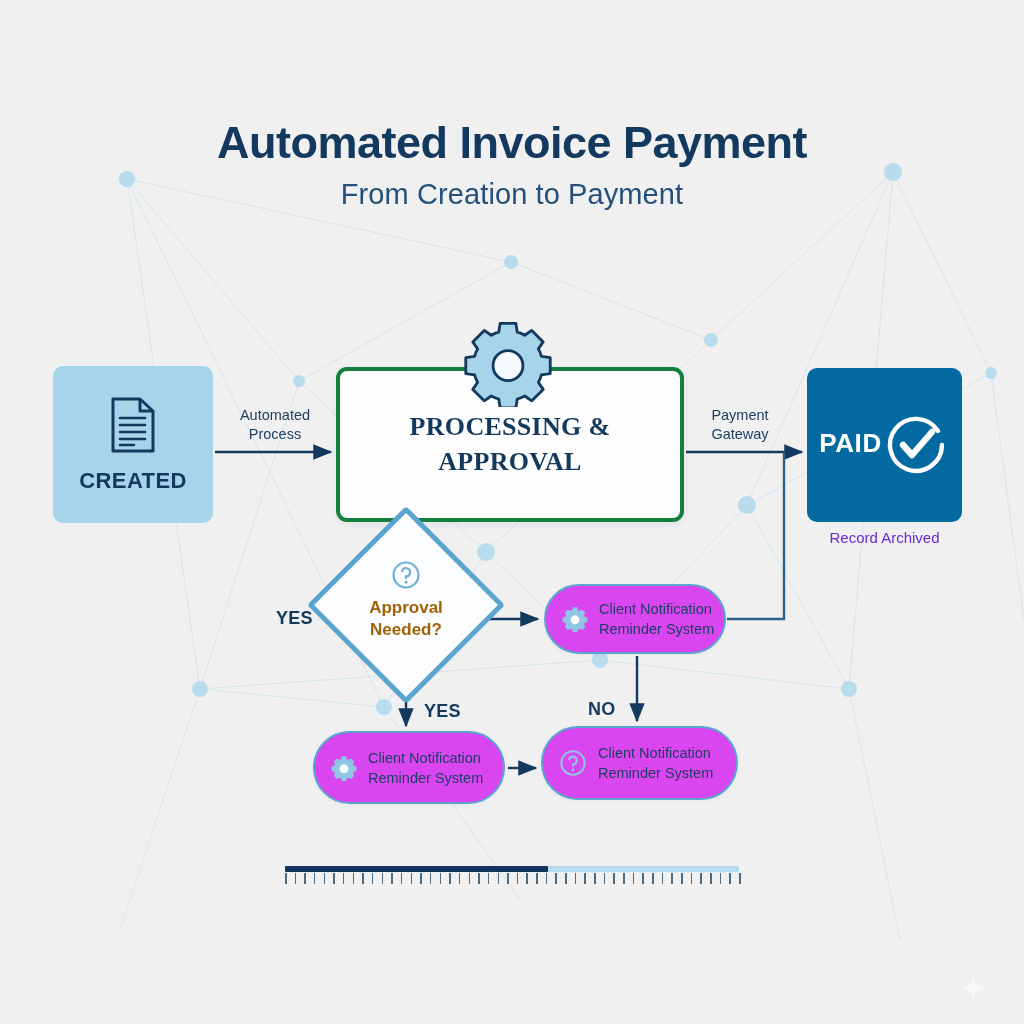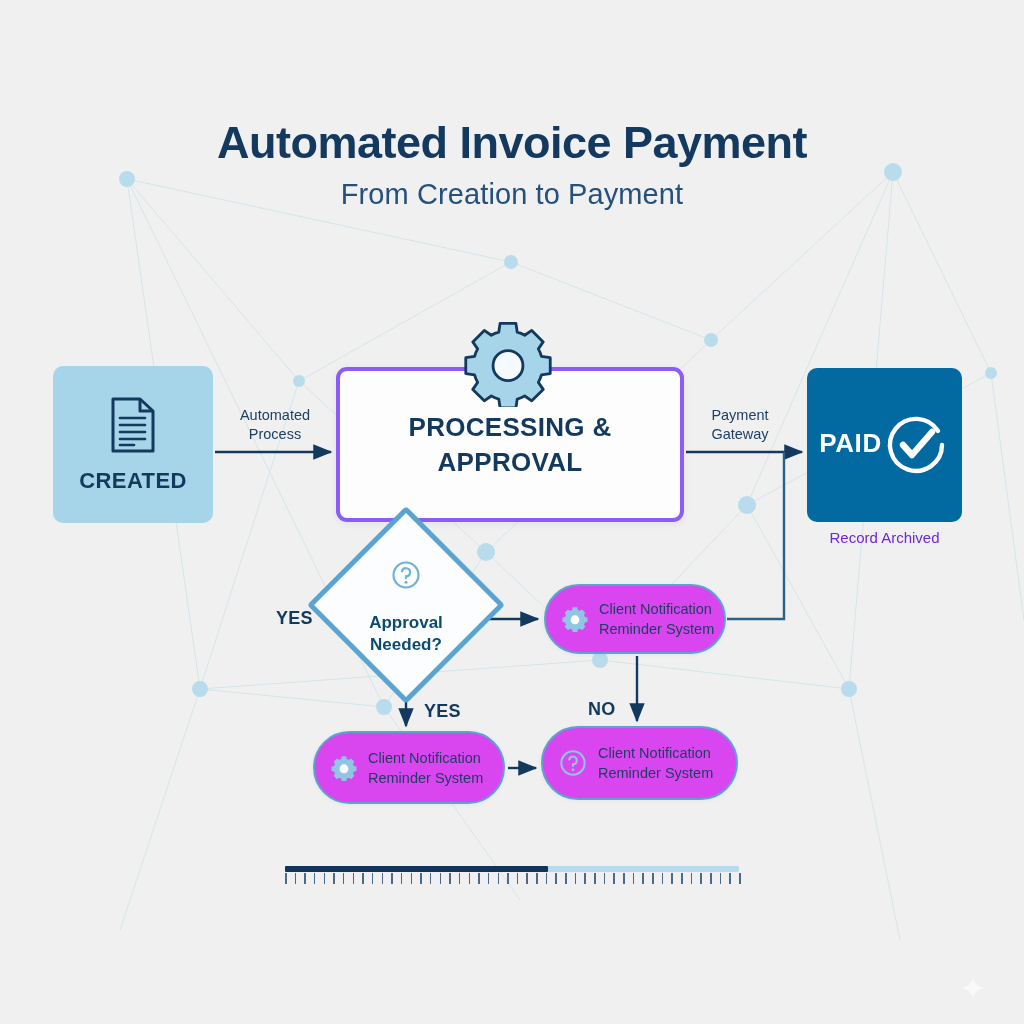--- a/index.html
+++ b/index.html
@@ -69,26 +69,27 @@
     font-size: 22px;
     font-weight: bold;
     color: #13395e;
     letter-spacing: 0.4px;
   }
 
   #processing-node {
     left: 336px; top: 367px;
     width: 348px; height: 155px;
     background: #fdfdfd;
-    border: 4px solid #8b5cf6;
+    border: 4px solid #15803d;
     border-radius: 11px;
     display: flex;
     align-items: center;
     justify-content: center;
     box-shadow: 0 2px 7px rgba(30,60,90,0.07);
+    font-family: Liberation Serif, serif;
   }
   #processing-label {
     font-size: 26px;
     font-weight: bold;
     color: #13395e;
     text-align: center;
     line-height: 1.32;
     letter-spacing: 0.3px;
     max-width: 280px;
   }
@@ -133,24 +134,24 @@
     border-radius: 4px;
   }
   #decision-content {
     position: absolute;
     left: 331px; top: 560px;
     width: 150px;
     text-align: center;
     pointer-events: none;
   }
   #decision-label {
-    margin-top: 18px;
+    margin-top: 3px;
     font-size: 17px;
     font-weight: bold;
-    color: #0c4a6e;
+    color: #a16207;
     line-height: 1.3;
   }
 
   
   .pill {
     position: absolute;
     box-sizing: border-box;
     background: #d946ef;
     border: 2.5px solid #5ba4cf;
     border-radius: 40px;

